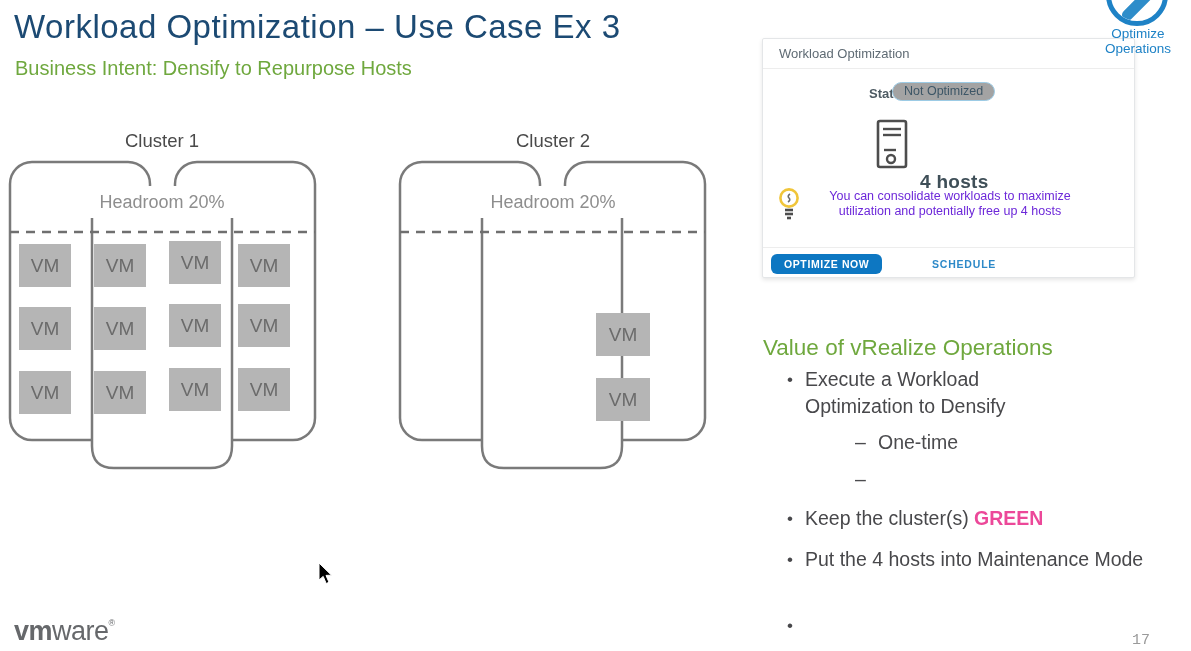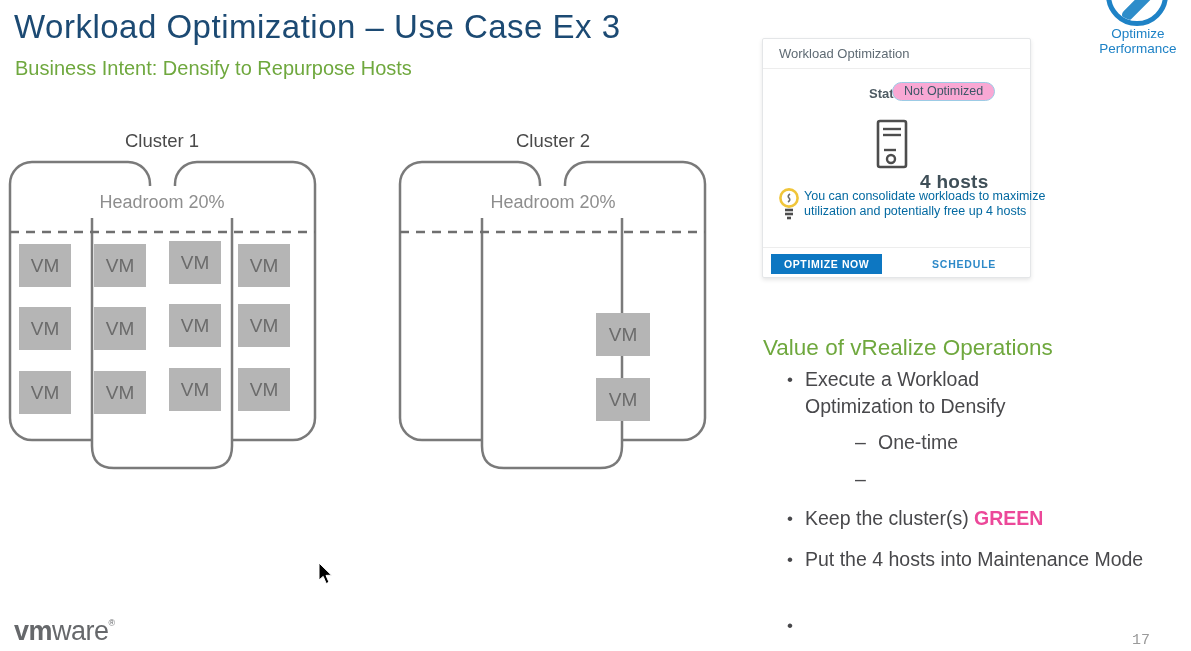--- a/index.html
+++ b/index.html
@@ -22,59 +22,59 @@
     left: 15px; top: 57px;
     font-size: 20px; font-weight: 400;
     color: #6fa83e;
   }
 
   
   svg text { font-family: "Liberation Sans", "DejaVu Sans", sans-serif; }
 
   
   .card {
-    left: 762px; top: 38px; width: 269px; height: 240px;
+    left: 762px; top: 38px; width: 373px; height: 240px;
     background: #fff;
     border: 1px solid #e4e6e8;
     border-radius: 2px;
     box-shadow: 0 2px 4px rgba(0,0,0,0.10);
   }
   .card-header {
     position: absolute; left: 0; top: 0; width: 100%; height: 30px;
     border-bottom: 1px solid #ededed;
     font-size: 13px; color: #5f6b74;
     line-height: 30px; padding-left: 16px;
   }
   .status-label {
     left: 85px; top: 47px;
     font-size: 13px; font-weight: 700; color: #4e5b63; margin-left: 21px;
   }
   .status-pill {
     left: 129px; top: 43px;
     font-size: 12.5px; color: #3d5666;
-    background: #f9a8d4; border: 1px solid #9ccbe5;
+    background: #a3a3a3; border: 1px solid #9ccbe5;
     border-radius: 10px; padding: 1px 11px 2px;
   }
   .hosts-label {
     left: 157px; top: 132px;
     font-size: 19px; font-weight: 600; color: #3f4f58; letter-spacing: 0.3px;
   }
   .tip-text {
     left: 41px; top: 150px; width: 292px;
-    font-size: 12.5px; color: #0369a1; line-height: 15px;
+    font-size: 12.5px; color: #6d28d9; line-height: 15px; text-align: center;
   }
   .card-footer-divider {
     left: 0; top: 208px; width: 100%; height: 0;
     border-top: 1px solid #ededed;
   }
   .optimize-btn {
     left: 8px; top: 215px; height: 20px;
     background: #0d77c2; color: #ffffff;
     font-size: 10.5px; font-weight: 700; letter-spacing: 0.6px;
-    border: none; border-radius: 0; padding: 0 13px;
+    border: none; border-radius: 6px; padding: 0 13px;
     font-family: "Liberation Sans", sans-serif;
     cursor: pointer;
   }
   .schedule-btn {
     left: 133px; top: 219px;
     font-size: 10.5px; font-weight: 700; letter-spacing: 0.8px;
     color: #2d89c8; text-decoration: none; cursor: pointer; padding-left: 36px;
   }
 
   
@@ -242,21 +242,21 @@
   <div class="abs card-footer-divider"></div>
   <button class="abs optimize-btn">OPTIMIZE NOW</button>
   <a class="abs schedule-btn">SCHEDULE</a>
 </div>
 
 <div class="abs badge-circle">
 
   <div class="badge-wrench"></div>
 </div>
 <div class="abs badge-text badge-line1">Optimize</div>
-<div class="abs badge-text badge-line2">Performance</div>
+<div class="abs badge-text badge-line2">Operations</div>
 
 <div class="abs value-heading">Value of vRealize Operations</div>
 
 <div class="abs bullet-row" style="left:787px;top:366px;width:300px">
   <span class="bullet-marker">•</span>
   <span>Execute a Workload Optimization to Densify</span>
 </div>
 
 <div class="abs sub-row" style="left:855px;top:429px;width:300px">
   <span class="sub-marker">–</span>

